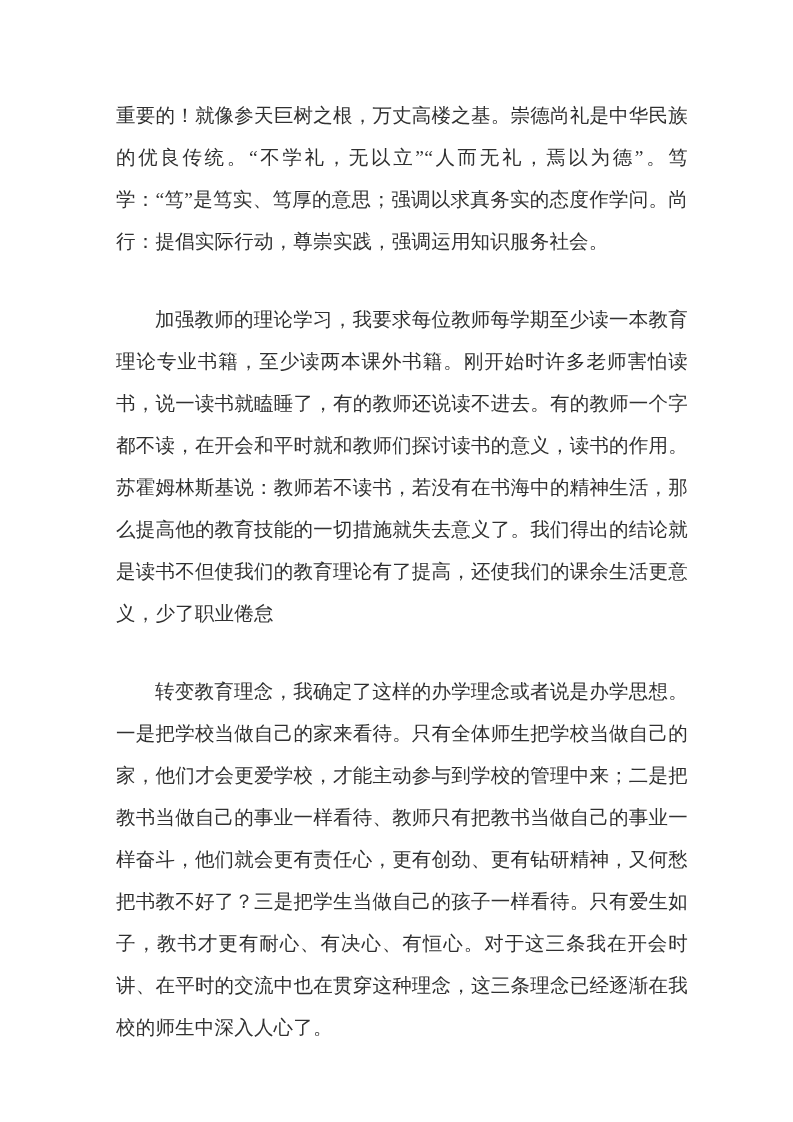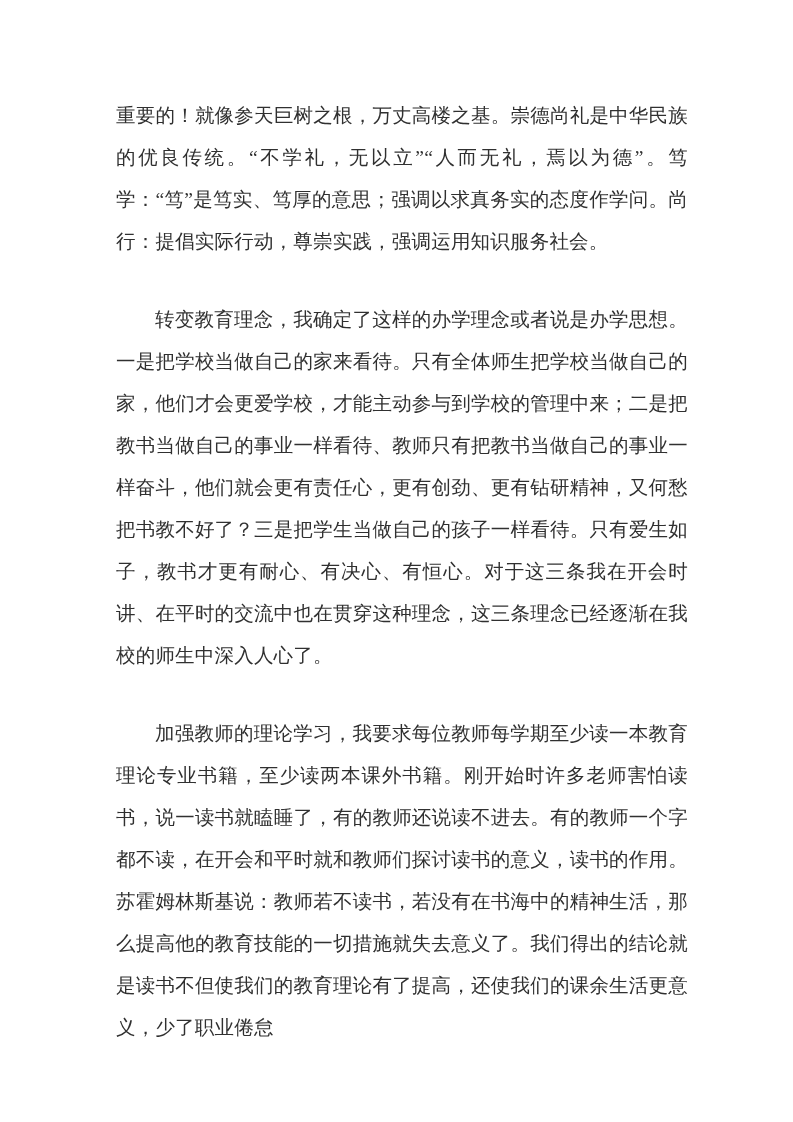--- a/index.html
+++ b/index.html
@@ -35,16 +35,16 @@
   .text-block p.indented {
     text-indent: 2em;
   }
 </style>
 </head>
 <body>
 
 <div class="page">
   <div class="text-block">
     <p>重要的！就像参天巨树之根，万丈高楼之基。崇德尚礼是中华民族的优良传统。“不学礼，无以立”“人而无礼，焉以为德”。笃学：“笃”是笃实、笃厚的意思；强调以求真务实的态度作学问。尚行：提倡实际行动，尊崇实践，强调运用知识服务社会。</p>
+    <p class="indented">加强教师的理论学习，我要求每位教师每学期至少读一本教育理论专业书籍，至少读两本课外书籍。刚开始时许多老师害怕读书，说一读书就瞌睡了，有的教师还说读不进去。有的教师一个字都不读，在开会和平时就和教师们探讨读书的意义，读书的作用。苏霍姆林斯基说：教师若不读书，若没有在书海中的精神生活，那么提高他的教育技能的一切措施就失去意义了。我们得出的结论就是读书不但使我们的教育理论有了提高，还使我们的课余生活更意义，少了职业倦怠</p>
     <p class="indented">转变教育理念，我确定了这样的办学理念或者说是办学思想。一是把学校当做自己的家来看待。只有全体师生把学校当做自己的家，他们才会更爱学校，才能主动参与到学校的管理中来；二是把教书当做自己的事业一样看待、教师只有把教书当做自己的事业一样奋斗，他们就会更有责任心，更有创劲、更有钻研精神，又何愁把书教不好了？三是把学生当做自己的孩子一样看待。只有爱生如子，教书才更有耐心、有决心、有恒心。对于这三条我在开会时讲、在平时的交流中也在贯穿这种理念，这三条理念已经逐渐在我校的师生中深入人心了。</p>
-    <p class="indented">加强教师的理论学习，我要求每位教师每学期至少读一本教育理论专业书籍，至少读两本课外书籍。刚开始时许多老师害怕读书，说一读书就瞌睡了，有的教师还说读不进去。有的教师一个字都不读，在开会和平时就和教师们探讨读书的意义，读书的作用。苏霍姆林斯基说：教师若不读书，若没有在书海中的精神生活，那么提高他的教育技能的一切措施就失去意义了。我们得出的结论就是读书不但使我们的教育理论有了提高，还使我们的课余生活更意义，少了职业倦怠</p>
   </div>
 </div>
 
 </body></html>

